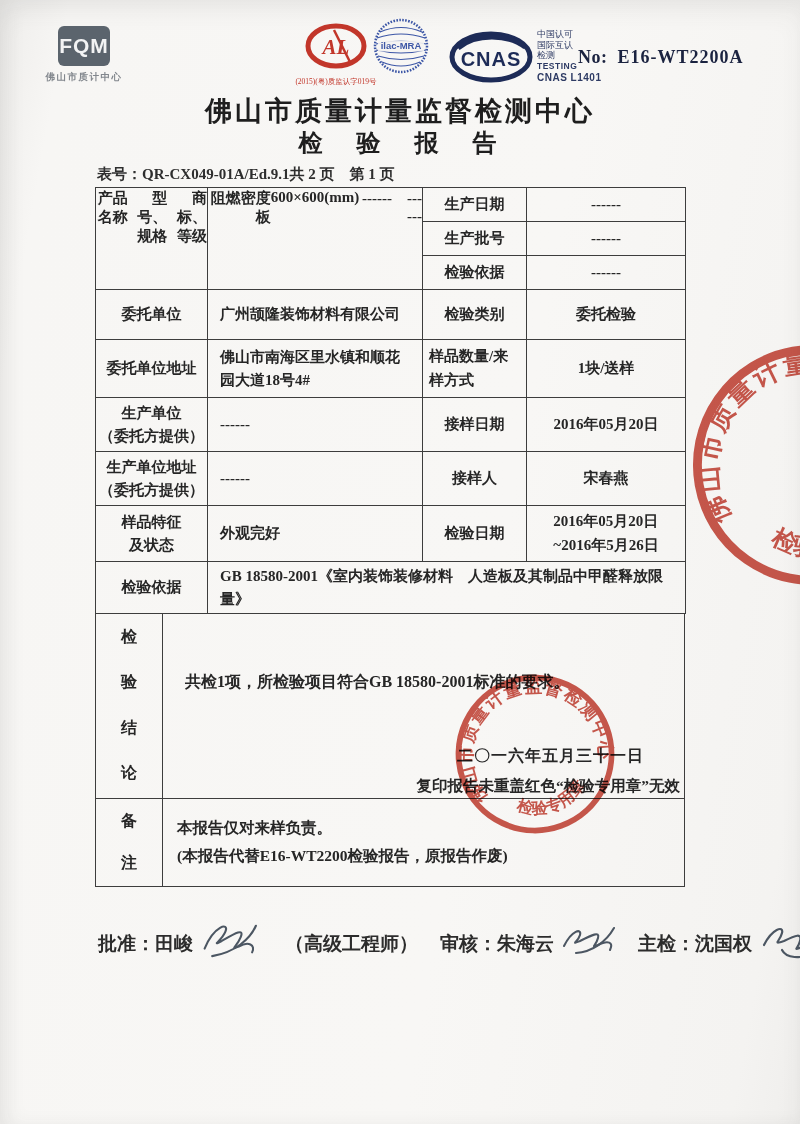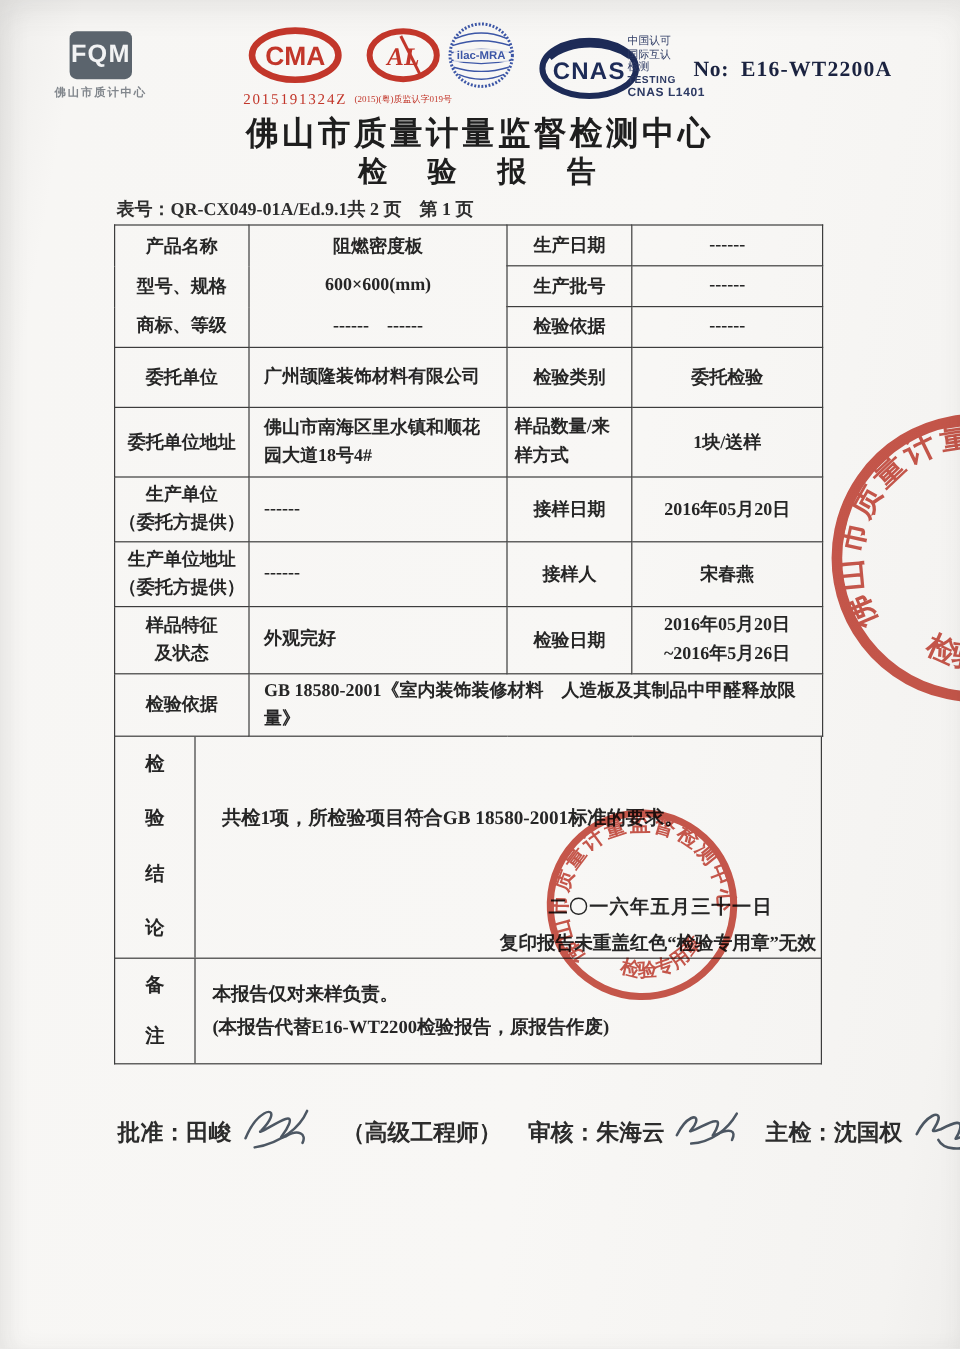--- a/index.html
+++ b/index.html
@@ -18,21 +18,21 @@
               color:#f2f3f4; font-family:"Liberation Sans",sans-serif; font-weight:bold;
               font-size:21px; line-height:40px; letter-spacing:1px; }
   .fqm-cap { margin-top:5px; font-size:9.5px; color:#82878d; letter-spacing:1.5px; font-weight:bold; }
 
   .cma-wrap { left:198px; top:22px; width:96px; text-align:center; }
   .cma-cap { margin-top:1px; font-size:12.5px; color:#c2362a; letter-spacing:1.5px; }
   .cal-wrap { left:294px; top:22px; width:84px; text-align:center; }
   .cal-cap { margin-top:3px; font-size:7.5px; color:#c2362a; white-space:nowrap; }
   .ilac-wrap { left:372px; top:17px; width:60px; }
   .cnas-wrap { left:448px; top:31px; }
-  .cnas-txt { left:523px; top:29px; font-family:"Liberation Sans",sans-serif;
+  .cnas-txt { left:537px; top:29px; font-family:"Liberation Sans",sans-serif;
               color:#2e3b64; font-size:9px; line-height:10.5px; }
   .cnas-txt .en { font-size:8.5px; font-weight:bold; letter-spacing:.5px; }
   .cnas-code { margin-top:2px; font-size:10px; font-weight:bold; letter-spacing:.5px; }
   .report-no { left:578px; top:47px; font-size:18px; font-weight:bold; color:#1b2340; letter-spacing:.5px; }
   .report-no .v { margin-left:10px; letter-spacing:1px; }
 
   
   .title { left:0; top:93px; width:100%; text-align:center; font-size:27px; font-weight:bold;
            letter-spacing:3px; color:#1e1e1e; }
   .subtitle { left:0; top:127px; width:100%; text-align:center; font-size:24px; font-weight:bold;
@@ -45,21 +45,21 @@
   
   .tblwrap { left:95px; top:187px; width:590px; font-size:15px; font-weight:600; color:#262626; }
   table { width:590px; border-collapse:collapse; table-layout:fixed; }
   td { border:1.5px solid #3d3d3d; vertical-align:middle; }
   tr.h34 { height:34px; } tr.h50 { height:50px; } tr.h58 { height:58px; }
   tr.h54 { height:54px; } tr.h56 { height:56px; } tr.h52 { height:52px; }
   .lab { text-align:center; }
   .lab-l { text-align:left; padding:2px 6px; line-height:1.55; }
   .vc { text-align:center; }
   .vl { text-align:left; padding-left:12px; padding-right:8px; line-height:1.5; }
-  .stack { display:flex; flex-direction:column; justify-content:space-around; height:100px; }
+  .stack { display:flex; flex-direction:row; justify-content:space-around; height:100px;text-align:right; }
   .two { line-height:1.5; }
   .inb { display:inline-block; text-align:left; line-height:1.55; }
 
   .concl, .remarks { display:flex; border:1.5px solid #3d3d3d; border-top:none; }
   .concl { height:185px; }
   .remarks { height:88px; }
   .side-lab { width:67px; border-right:1.5px solid #3d3d3d; display:flex; flex-direction:column;
               justify-content:space-between; align-items:center; text-align:center;
               font-size:16px; }
   .concl .side-lab { padding:13px 0 14px; }
@@ -86,27 +86,20 @@
 </head>
 <body>
 
 <div class="page">
 
   <div class="abs fqm-wrap">
     <div class="fqm-logo">FQM</div>
     <div class="fqm-cap">佛山市质计中心</div>
   </div>
 
-  <div class="abs cma-wrap">
-    <svg width="82" height="48" viewBox="0 0 82 48">
-      <ellipse cx="41" cy="24" rx="36" ry="20.5" fill="none" stroke="#c2362a" stroke-width="5.5"></ellipse>
-      <text x="41" y="32" text-anchor="middle" font-family="Liberation Sans,sans-serif" font-size="22" font-weight="bold" fill="#c2362a">CMA</text>
-    </svg>
-    <div class="cma-cap">2015191324Z</div>
-  </div>
 
   <div class="abs cal-wrap">
     <svg width="64" height="48" viewBox="0 0 64 48">
       <ellipse cx="32" cy="24" rx="28" ry="20" fill="none" stroke="#c2362a" stroke-width="5"></ellipse>
       <text x="32" y="32" text-anchor="middle" font-family="Liberation Serif,serif" font-size="21" font-weight="bold" font-style="italic" fill="#c2362a">AL</text>
       <path d="M30,8 L46,40" stroke="#c2362a" stroke-width="2.5" fill="none"></path>
     </svg>
     <div class="cal-cap">(2015)(粤)质监认字019号</div>
   </div>
 

